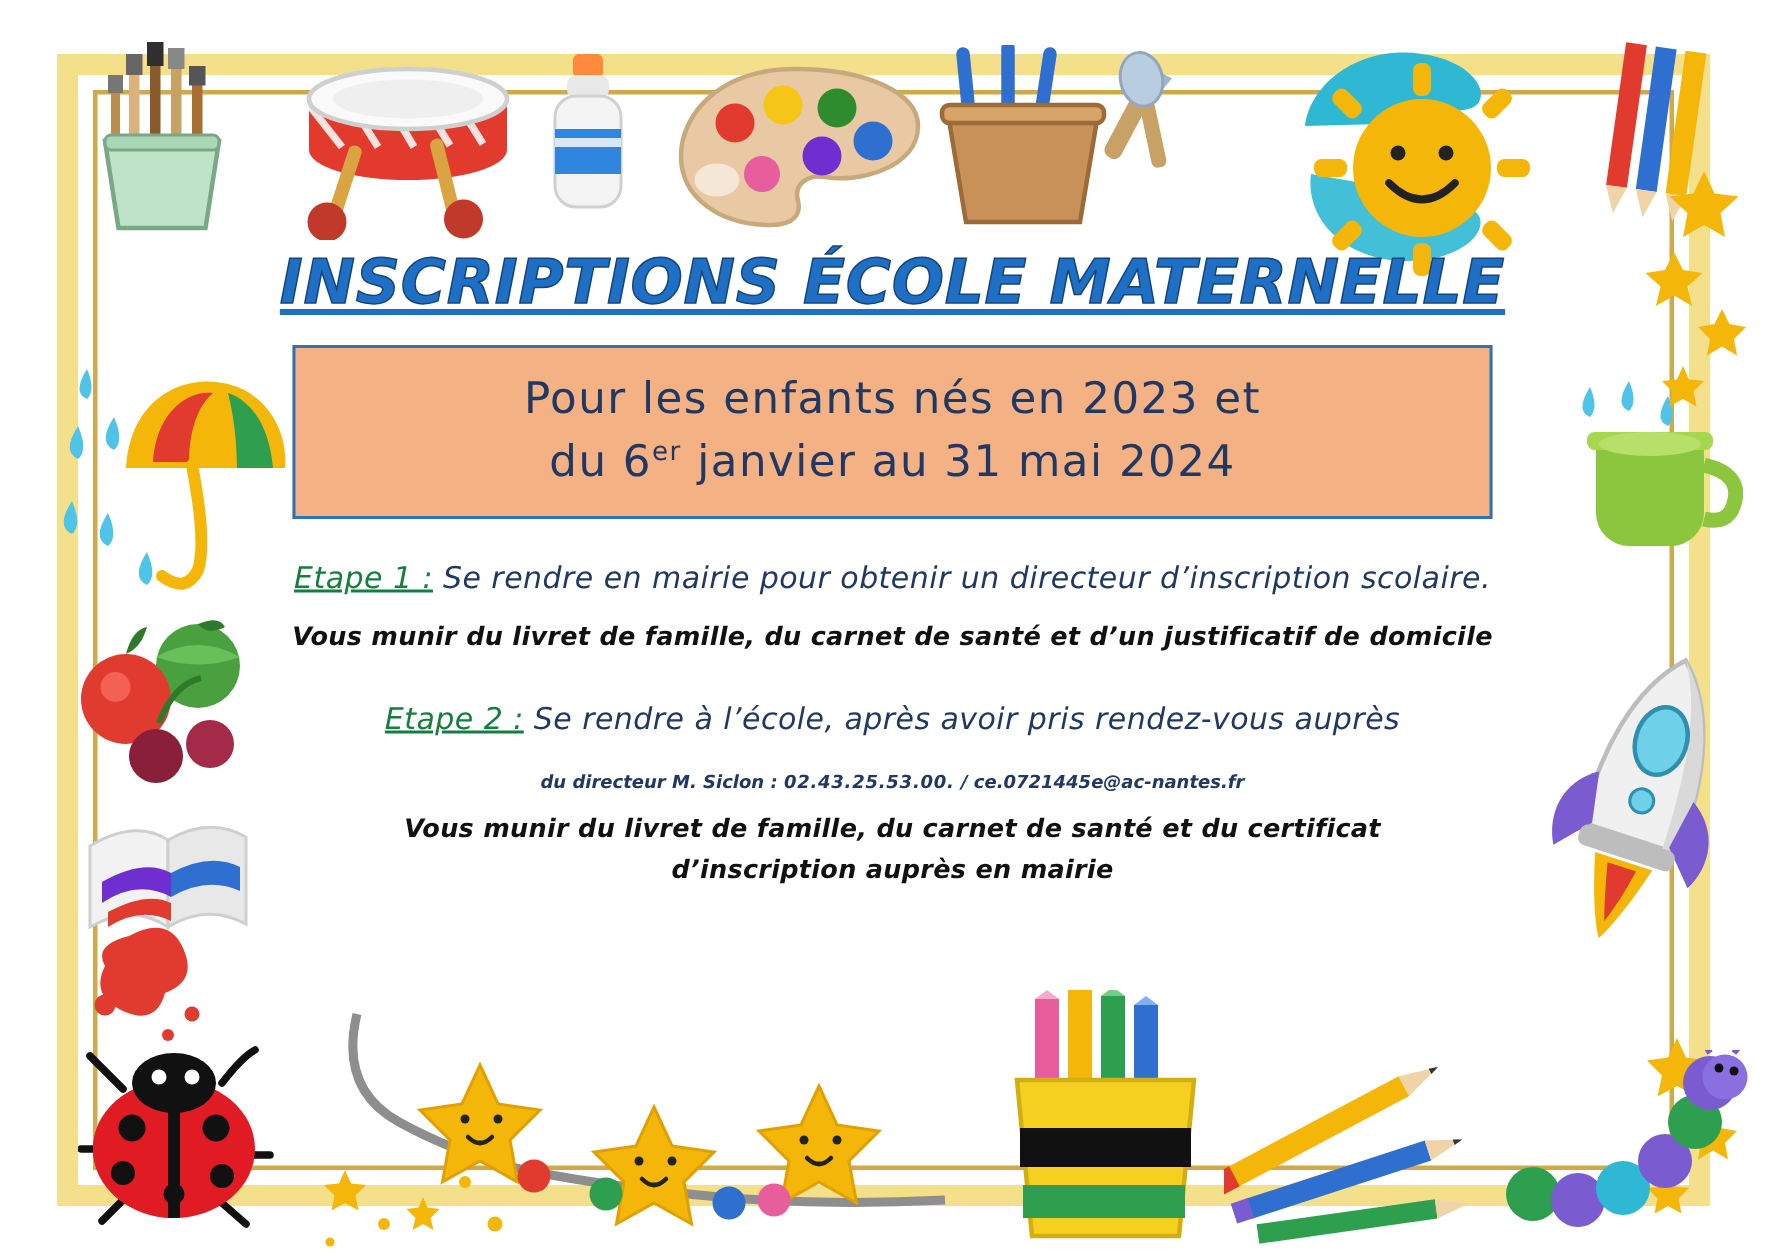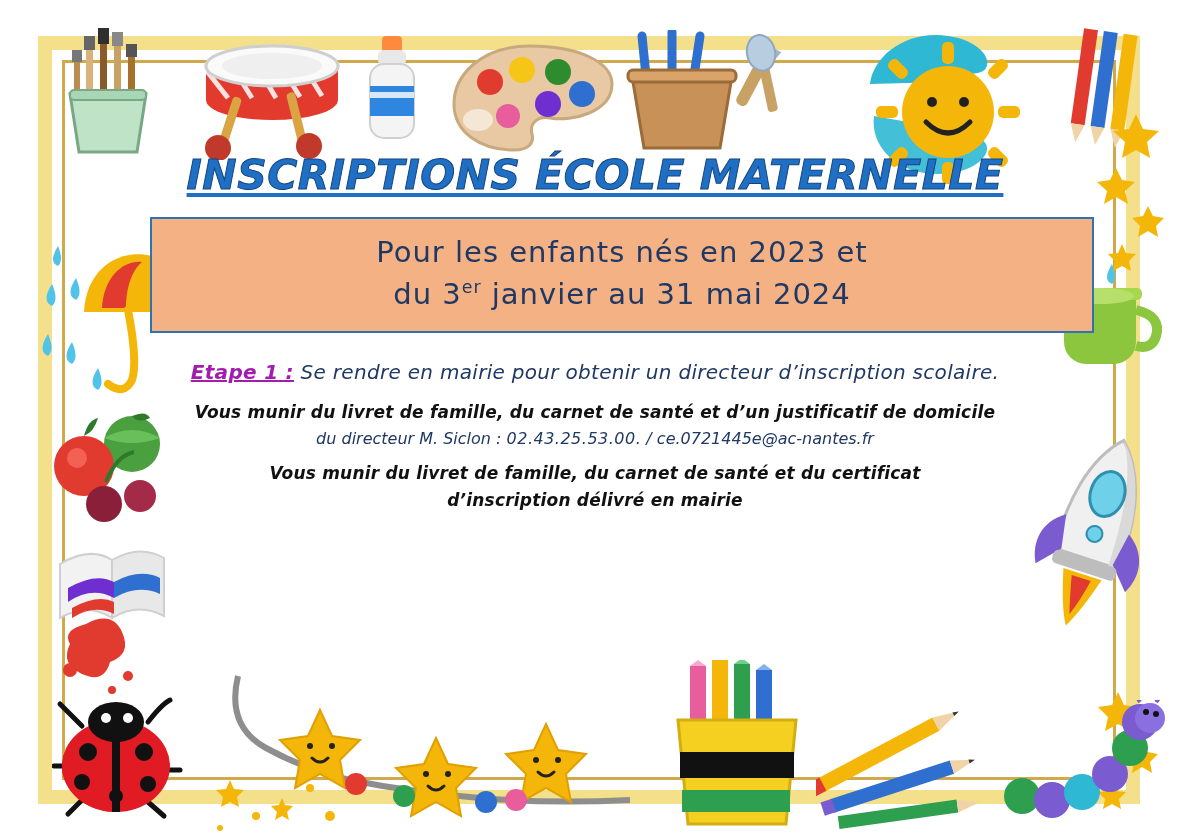--- a/index.html
+++ b/index.html
@@ -58,34 +58,34 @@
     font-weight: bold;
     font-style: italic;
     font-size: 41px;
     letter-spacing: 0.5px;
     color: #1f6fc4;
     text-decoration: underline;
     text-decoration-color: #1f6fc4;
     text-underline-offset: 4px;
     -webkit-text-stroke: 1px #14447d;
     white-space: nowrap;
-    margin: 1px;
+    margin: 14px;
   }
 
   .subtitle {
     font-family: "DejaVu Sans", sans-serif;
     font-size: 34px;
     color: #2b7fd0;
     margin-top: 10px;
     letter-spacing: 1px;
   }
 
   .callout {
     margin: 18px auto 0;
-    width: 944px;
+    width: 800px;
     background: #f4b183;
     border: 2px solid #2e74b5;
     box-sizing: border-box;
     padding: 12px 28px 16px;
     color: #1f3864;
     font-family: "DejaVu Sans", sans-serif;
     font-size: 29px;
     line-height: 1.45;
     letter-spacing: 1px;
   }
@@ -98,42 +98,43 @@
 
   .step-line {
     font-family: "DejaVu Sans", sans-serif;
     font-style: italic;
     font-size: 20px;
     color: #1f3864;
     letter-spacing: 0.3px;
     line-height: 1.5;
   }
   .step-label {
-    color: #a21caf;
-    font-weight: bold;
+    color: #15803d;
+    font-weight: normal;
     text-decoration: underline;
   }
   .note {
     font-family: "DejaVu Sans", sans-serif;
     font-style: italic;
     font-weight: bold;
     font-size: 17px;
     color: #111111;
     line-height: 1.55;
     margin-top: 12px;
     letter-spacing: 0.2px;
     text-align: center;
   }
   .step2 { margin-top: 26px; }
   .contact {
     font-family: "DejaVu Sans", sans-serif;
     font-style: italic;
-    font-size: 16px;
+    font-size: 12px;
     color: #1f3864;
-    margin-top: 4px;
+    margin-top: 20px;
+    font-weight: bold;
   }
   .contact .tel { letter-spacing: 0.5px; }
 
   
   .deco { position: absolute; z-index: 5; }
 
   
   .d-brushes { left: 48px; top: 28px; }
   .d-drum    { left: 196px; top: 30px; }
   .d-glue    { left: 358px; top: 34px; }
@@ -514,39 +515,42 @@
     </svg>
   </div>
 
   <div class="content">
 
     <div class="title">INSCRIPTIONS ÉCOLE MATERNELLE</div>
 
     <div class="callout">
       <div>Pour les enfants nés en 2023 et</div>
       <div>
-        <span>du 3</span><sup>er</sup><span> janvier au 31 mai 2024</span>
+        <span>du 6</span><sup>er</sup><span> janvier au 31 mai 2024</span>
       </div>
     </div>
 
     <div class="steps">
 
       <div class="step-line">
         <span class="step-label">Etape 1 :</span><span> Se rendre en mairie pour obtenir un directeur d’inscription scolaire.</span>
       </div>
 
       <div class="note">
         <div>Vous munir du livret de famille, du carnet de santé et d’un justificatif de domicile</div>
       </div>
 
+      <div class="step-line step2">
+        <span class="step-label">Etape 2 :</span><span> Se rendre à l’école, après avoir pris rendez-vous auprès</span>
+      </div>
 
       <div class="contact">
         <span>du directeur M. Siclon : </span><span class="tel">02.43.25.53.00.</span><span> / </span><span>ce.0721445e@ac-nantes.fr</span>
       </div>
 
       <div class="note">
         <div>Vous munir du livret de famille, du carnet de santé et du certificat</div>
-        <div>d’inscription délivré en mairie</div>
+        <div>d’inscription auprès en mairie</div>
       </div>
 
     </div>
   </div>
 </div>
 
 </body></html>

